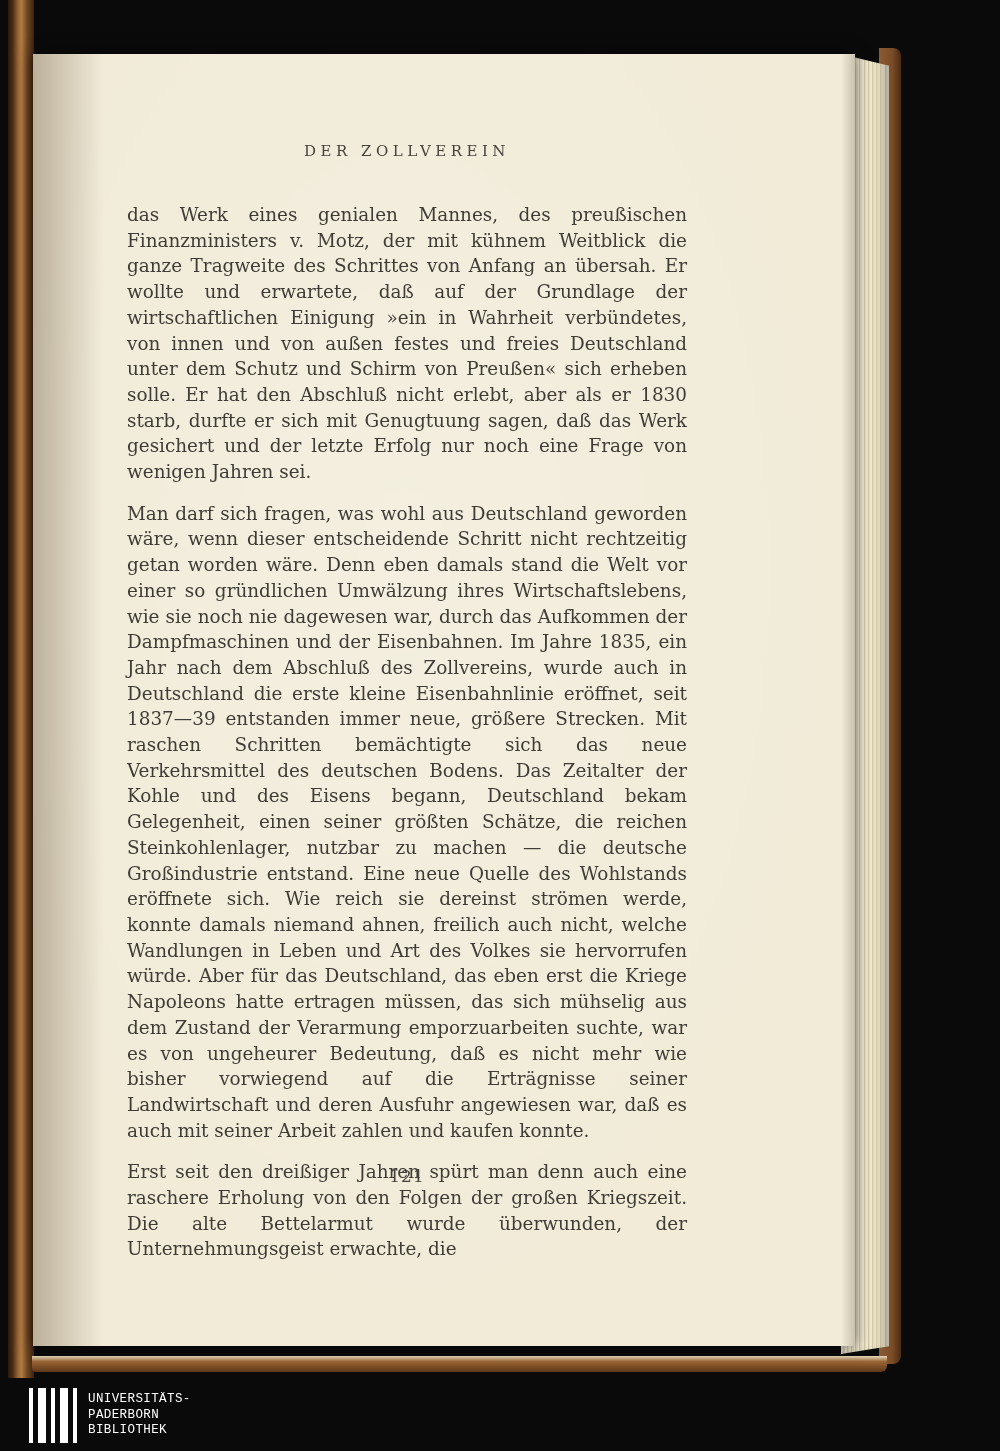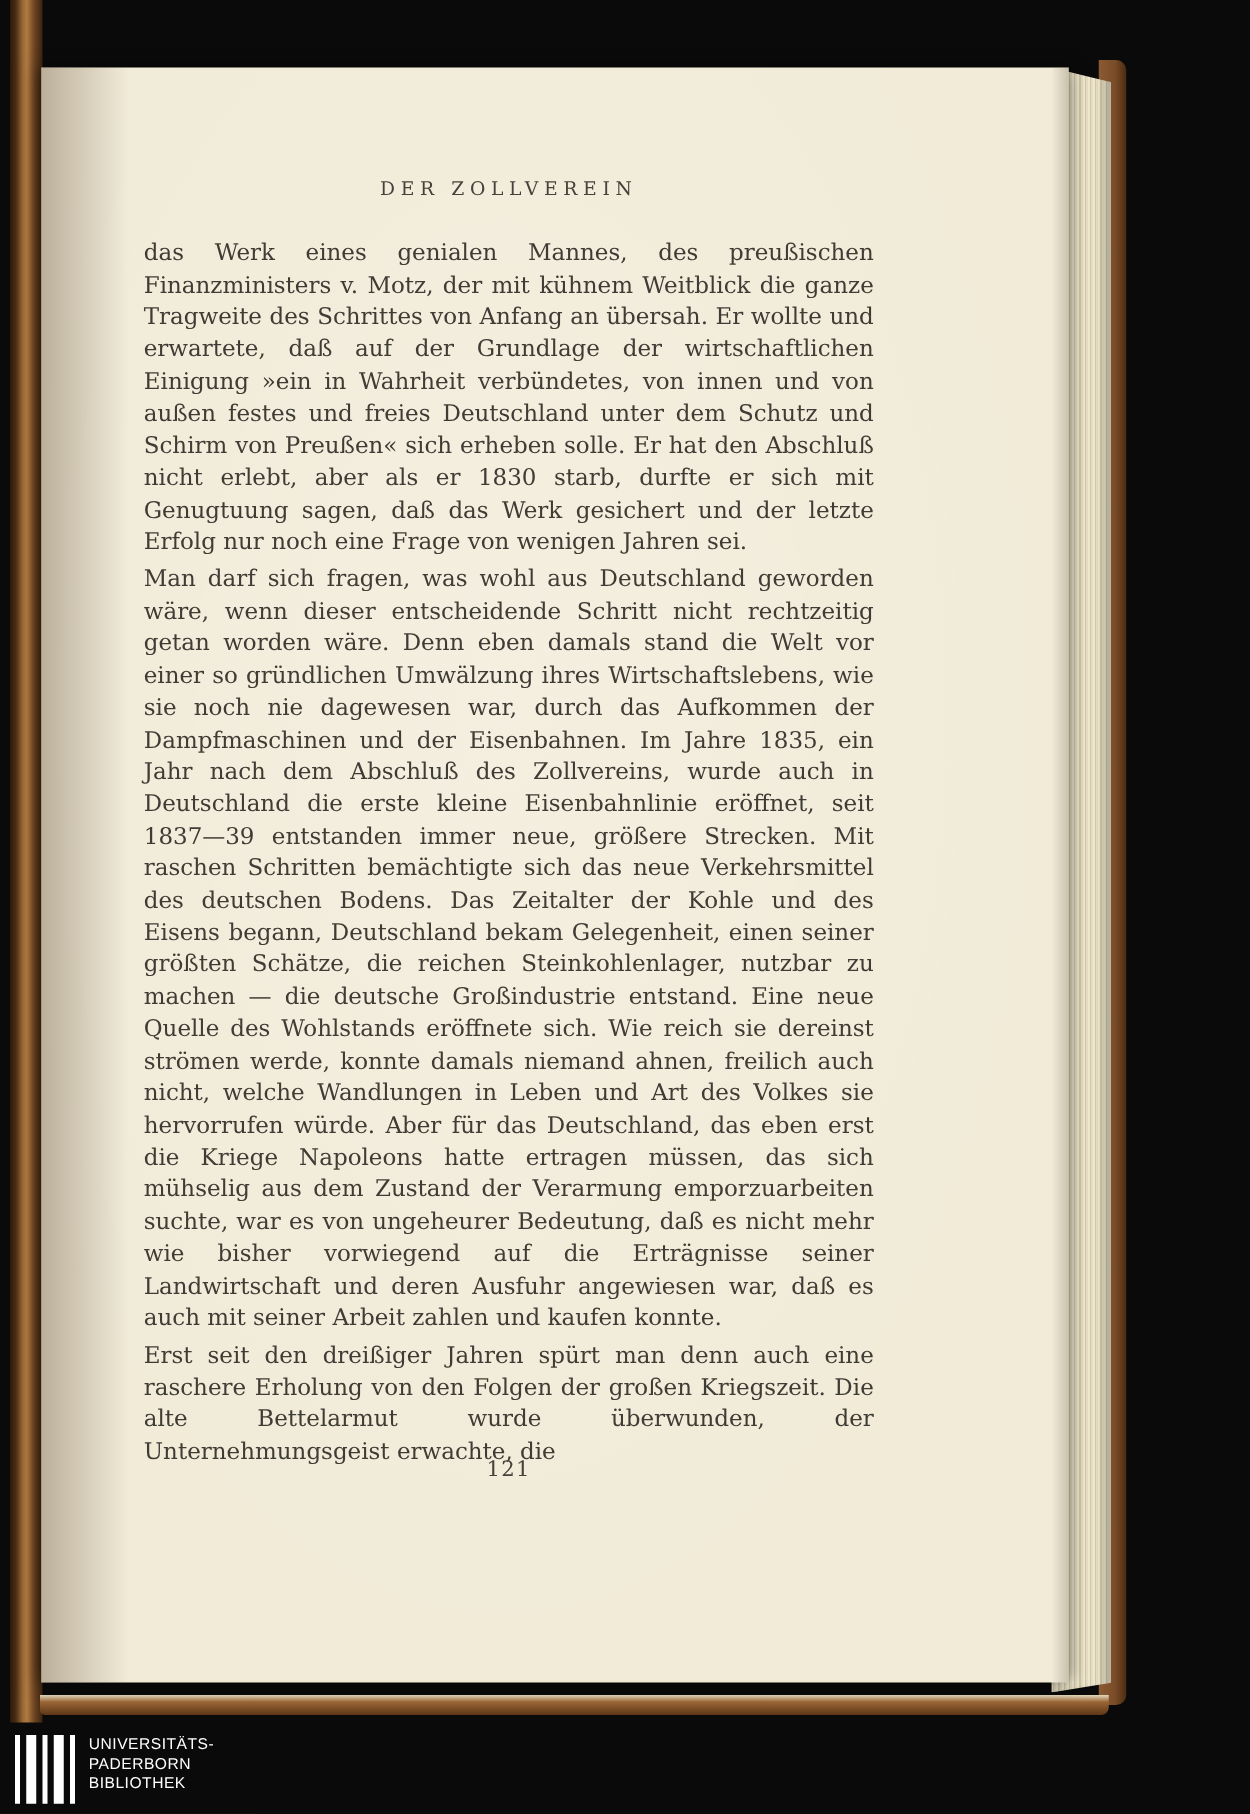--- a/index.html
+++ b/index.html
@@ -121,42 +121,43 @@
   .body-text {
     position: absolute;
     top: 132px;
     left: 0;
     width: 100%;
     font-size: 18.4px;
     line-height: 25.7px;
     text-align: justify;
   }
   .body-text p {
-    margin: 4px;
+    margin: 16px;
     text-indent: 0;
   }
   .page-number {
     position: absolute;
     top: 1112px;
     left: 0;
     width: 100%;
     text-align: center;
     font-size: 17px;
     letter-spacing: 1px;
     color: #45423b;
   }
 
   
   .watermark {
     position: absolute;
-    left: 12px;
+    left: 29px;
     bottom: 8px;
     display: flex;
+    align-items: center;
     gap: 11px;
-    font-family: Liberation Sans, sans-serif;
+    font-family: Liberation Mono, monospace;
   }
   .logo-bars {
     display: flex;
     align-items: flex-end;
     gap: 5px;
     height: 55px;
   }
   .logo-bars .bar {
     background: var(--watermark-text, #ffffff);
     height: 100%;

